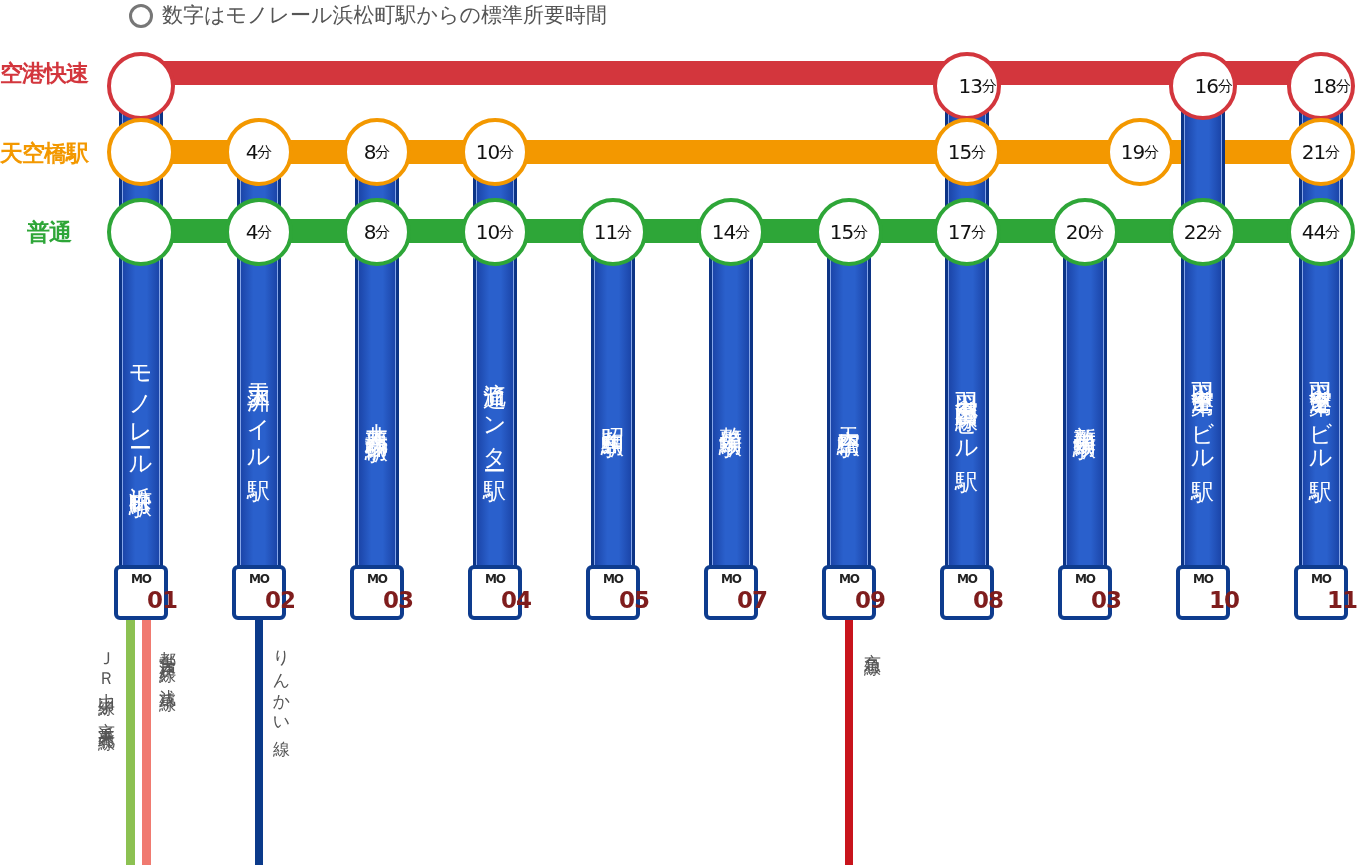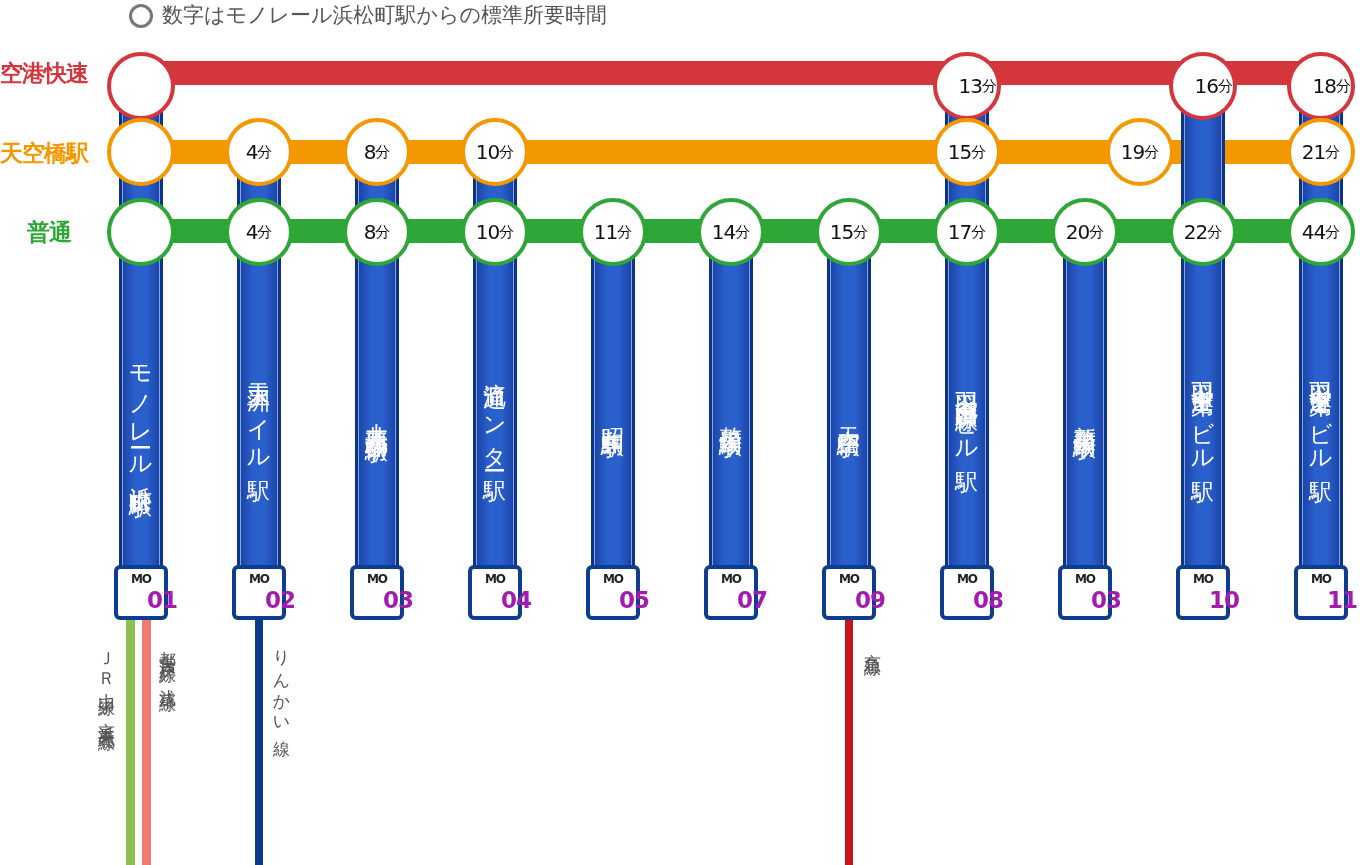--- a/index.html
+++ b/index.html
@@ -29,21 +29,21 @@
          background:linear-gradient(to right, #1a43a6 0%, #2a60cc 35%, #2a60cc 65%, #1a43a6 100%);
          box-shadow: inset 1px 0 0 #86a6e8, inset -1px 0 0 #86a6e8; }
   .sname { position:absolute; top:265px; width:44px; height:300px;
            writing-mode:vertical-rl; text-align:center; line-height:44px;
            color:#ffffff; font-size:23px; letter-spacing:3px; white-space:nowrap; }
 
   
   .badge { position:absolute; top:565px; width:54px; height:55px; box-sizing:border-box;
            border:4px solid #0e3c8e; border-radius:6px; background:#fff; text-align:center; }
   .badge .pre { font-weight:bold; font-size:12px; line-height:15px; margin-top:3px; color:#222; letter-spacing:-1px; }
-  .badge .num { font-weight:bold; font-size:23px; line-height:26px; color:#a21caf; letter-spacing:-1px;padding-left:29px; }
+  .badge .num { font-weight:bold; font-size:23px; line-height:26px; color:#7f1d1d; letter-spacing:-1px;padding-left:29px; }
 
   
   .circle { position:absolute; width:68px; height:68px; box-sizing:border-box; border-radius:50%;
             background:#fff; border:4.5px solid; display:flex; align-items:center; justify-content:center;
             color:#111; white-space:nowrap; }
   .circle.red { top:52px; border-color:#d3363d;justify-content:flex-end; }
   .circle.orange { top:118px; border-color:#f39800; }
   .circle.green { top:198px; border-color:#2ea638; }
   .circle .t { font-size:20px; letter-spacing:-1px; }
   .circle .u { font-size:15px; }

